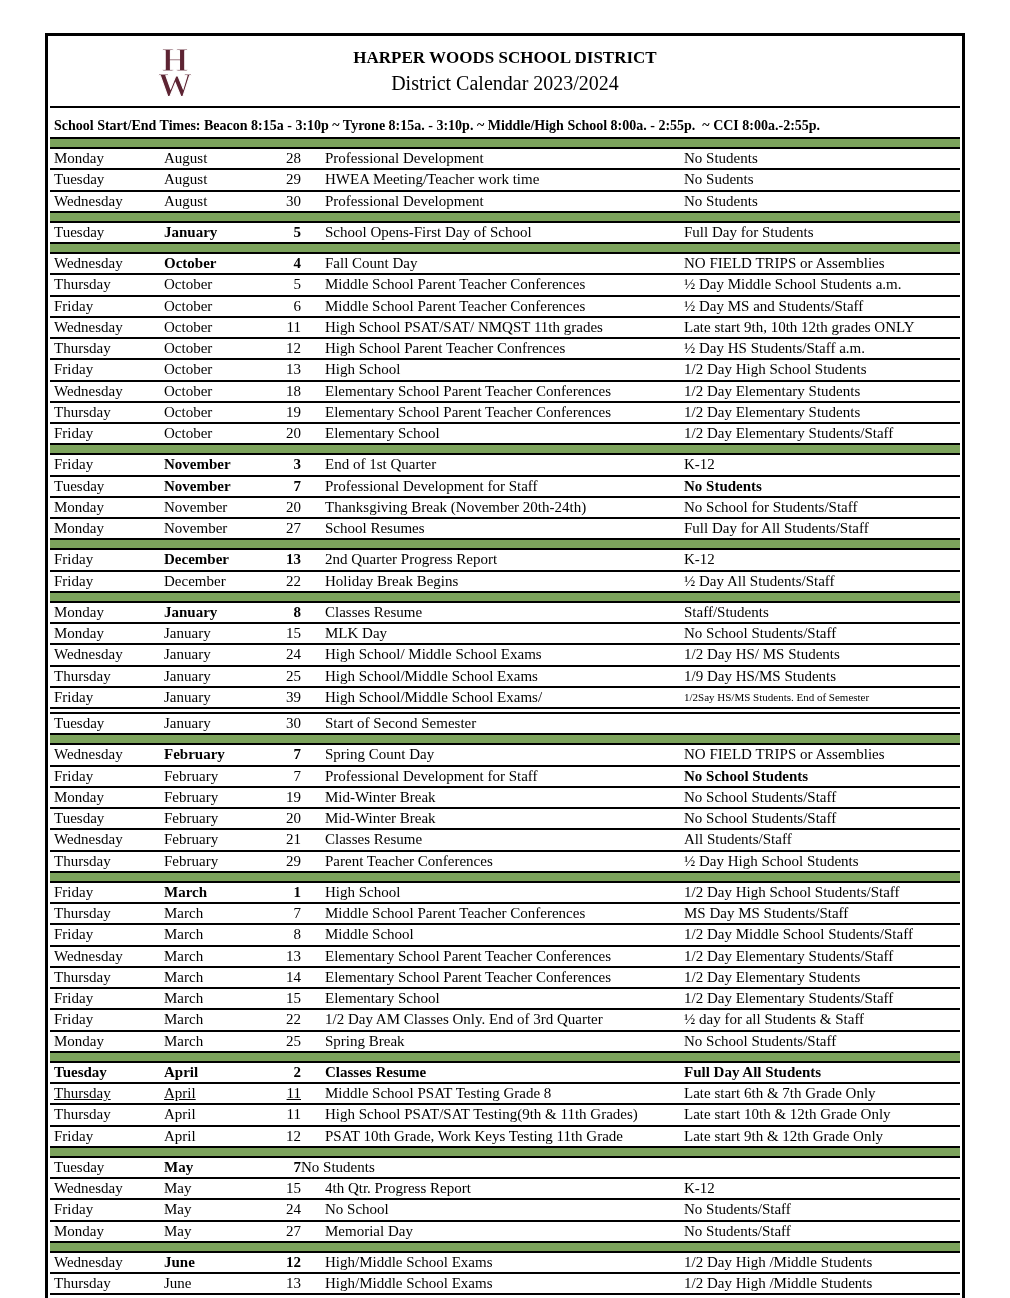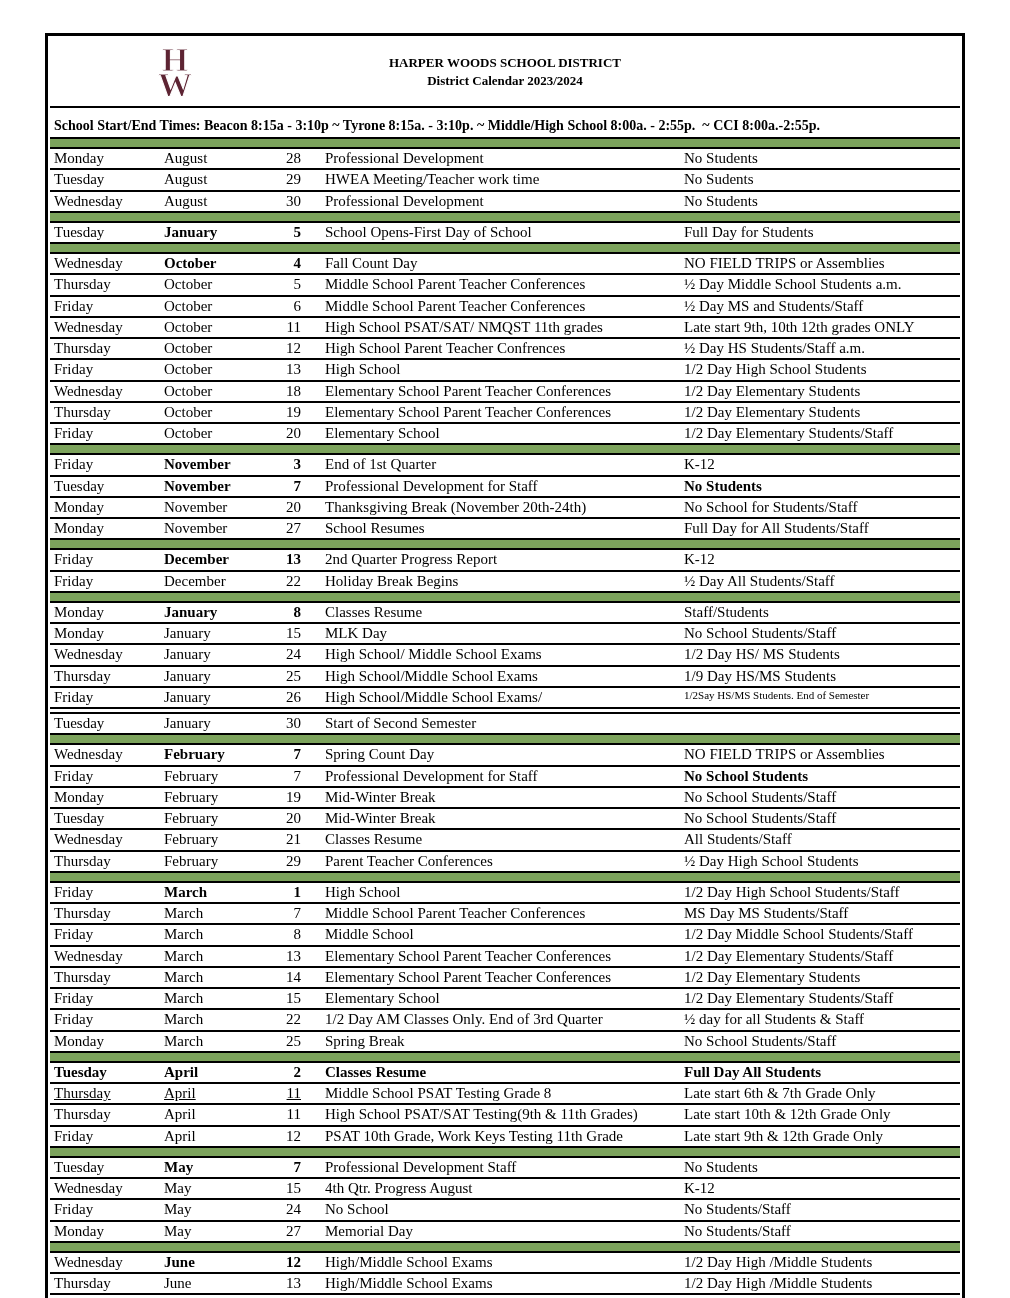--- a/index.html
+++ b/index.html
@@ -3,26 +3,26 @@
 <meta charset="utf-8">
 <style>
   *{box-sizing:border-box;margin:0;padding:0}
   html,body{background:#fff}
   body{width:1010px;height:1298px;font-family:"Liberation Serif",serif;color:#000;overflow:hidden}
   .page{padding:33px 45px 0 45px}
   .doc{border:3px solid #000;padding:2px;background:#fff}
   .header{position:relative;border-bottom:2px solid #000;height:70px;display:flex;flex-direction:column;justify-content:center}
   .logo{position:absolute;left:102px;top:4px;width:46px;height:60px}
   .titles{text-align:center;line-height:1.35}
-  .title{font-weight:bold;font-size:13px}
-  .subtitle{font-weight:bold;font-size:13px}
+  .title{font-weight:bold;font-size:17px}
+  .subtitle{font-weight:normal;font-size:20px}
   .times{border-bottom:2px solid #000;font-weight:bold;font-size:14px;padding:10px 4px 3px 4px;white-space:pre}
   .sep-green{height:10px;border-bottom:2px solid #000}
   .sep-gap{height:5px;background:#fff;border-bottom:2px solid #000}
-  .row{display:flex;min-height:18px;border-bottom:2px solid #000;font-size:15px;padding:1px 4px 1px 4px;line-height:1.15}
+  .row{display:flex;align-items:center;min-height:18px;border-bottom:2px solid #000;font-size:15px;padding:1px 4px 1px 4px;line-height:1.15}
   .row:last-child{border-bottom:2px solid #000}
   .c-day{width:110px;flex:none}
   .c-month{width:105px;flex:none}
   .c-date{width:32px;flex:none;text-align:right}
   .c-event{flex:1;padding-left:24px;padding-right:8px}
   .c-note{width:272px;flex:none}
   .mb .c-month{font-weight:bold}
   .db .c-date{font-weight:bold}
   .nb .c-note{font-weight:bold}
   .rb{font-weight:bold}
@@ -222,21 +222,21 @@
           <div class="row">
             <div class="c-day">Thursday</div>
             <div class="c-month">January</div>
             <div class="c-date">25</div>
             <div class="c-event">High School/Middle School Exams</div>
             <div class="c-note">1/9 Day HS/MS Students</div>
           </div>
           <div class="row ns">
             <div class="c-day">Friday</div>
             <div class="c-month">January</div>
-            <div class="c-date">26</div>
+            <div class="c-date">39</div>
             <div class="c-event">High School/Middle School Exams/</div>
             <div class="c-note">1/2Say HS/MS Students. End of Semester</div>
           </div>
         </div>
         <div class="sep-gap"></div>
         <div>
           <div class="row">
             <div class="c-day">Tuesday</div>
             <div class="c-month">January</div>
             <div class="c-date">30</div>
@@ -378,28 +378,27 @@
             <div class="c-event">PSAT 10th Grade, Work Keys Testing 11th Grade</div>
             <div class="c-note">Late start 9th &amp; 12th Grade Only</div>
           </div>
         </div>
         <div class="sep-green" style="background: rgb(124, 163, 92);"></div>
         <div>
           <div class="row mb db">
             <div class="c-day">Tuesday</div>
             <div class="c-month">May</div>
             <div class="c-date">7</div>
-            <div class="c-event">Professional Development Staff</div>
             <div class="c-note">No  Students</div>
           </div>
           <div class="row">
             <div class="c-day">Wednesday</div>
             <div class="c-month">May</div>
             <div class="c-date">15</div>
-            <div class="c-event">4th Qtr. Progress August</div>
+            <div class="c-event">4th Qtr. Progress Report</div>
             <div class="c-note">K-12</div>
           </div>
           <div class="row">
             <div class="c-day">Friday</div>
             <div class="c-month">May</div>
             <div class="c-date">24</div>
             <div class="c-event">No School</div>
             <div class="c-note">No Students/Staff</div>
           </div>
           <div class="row">

